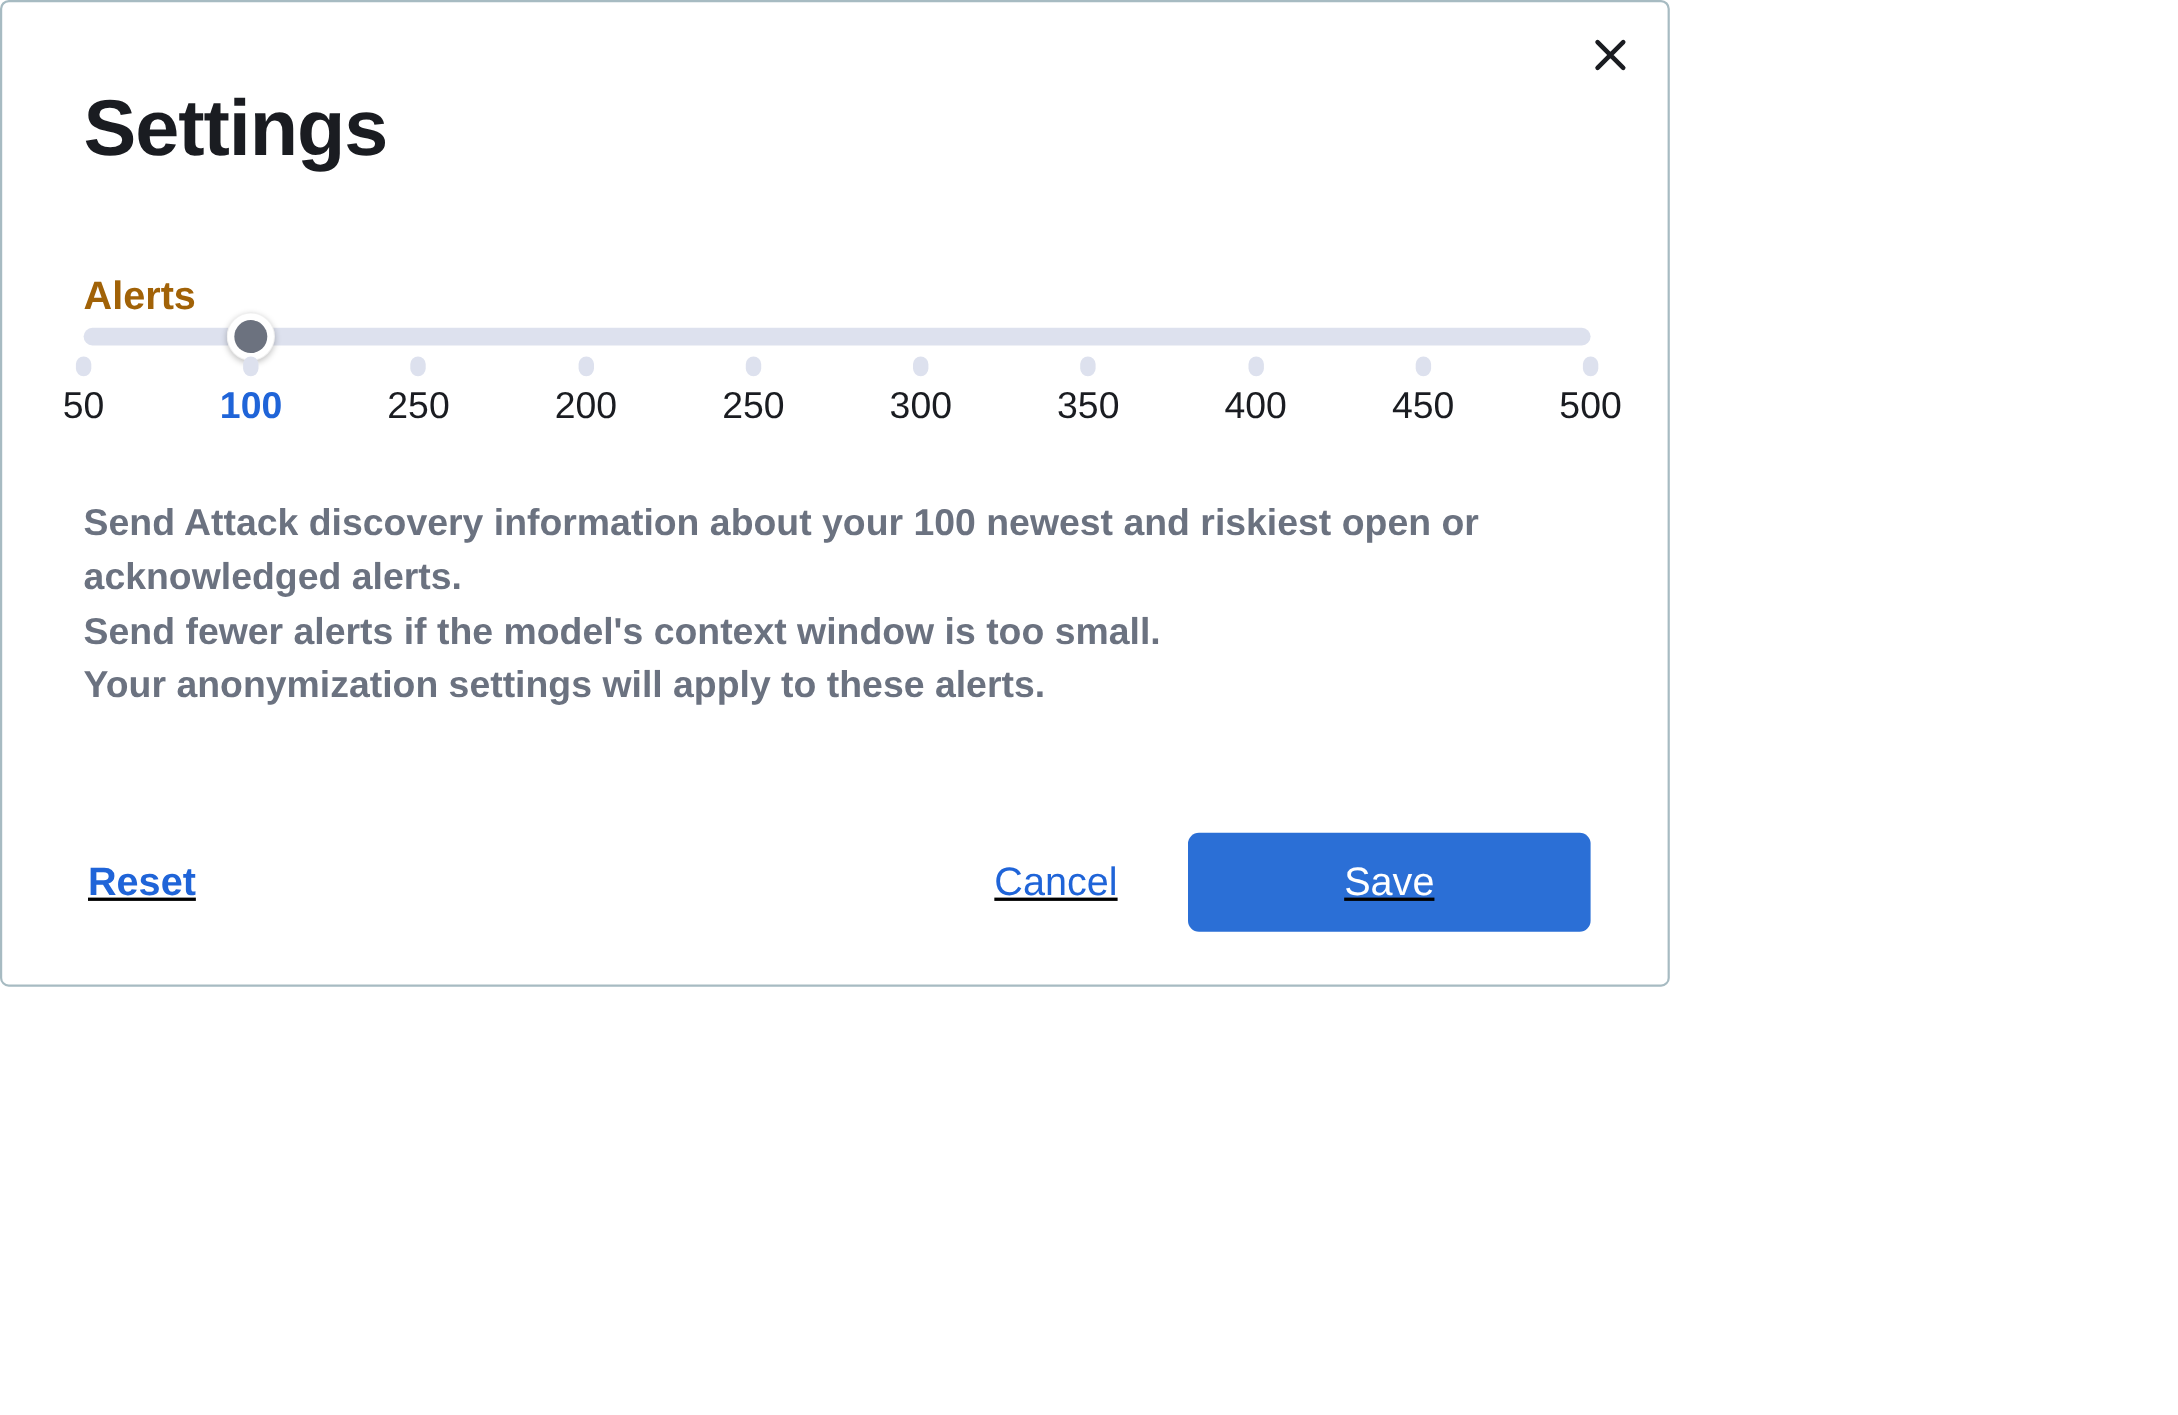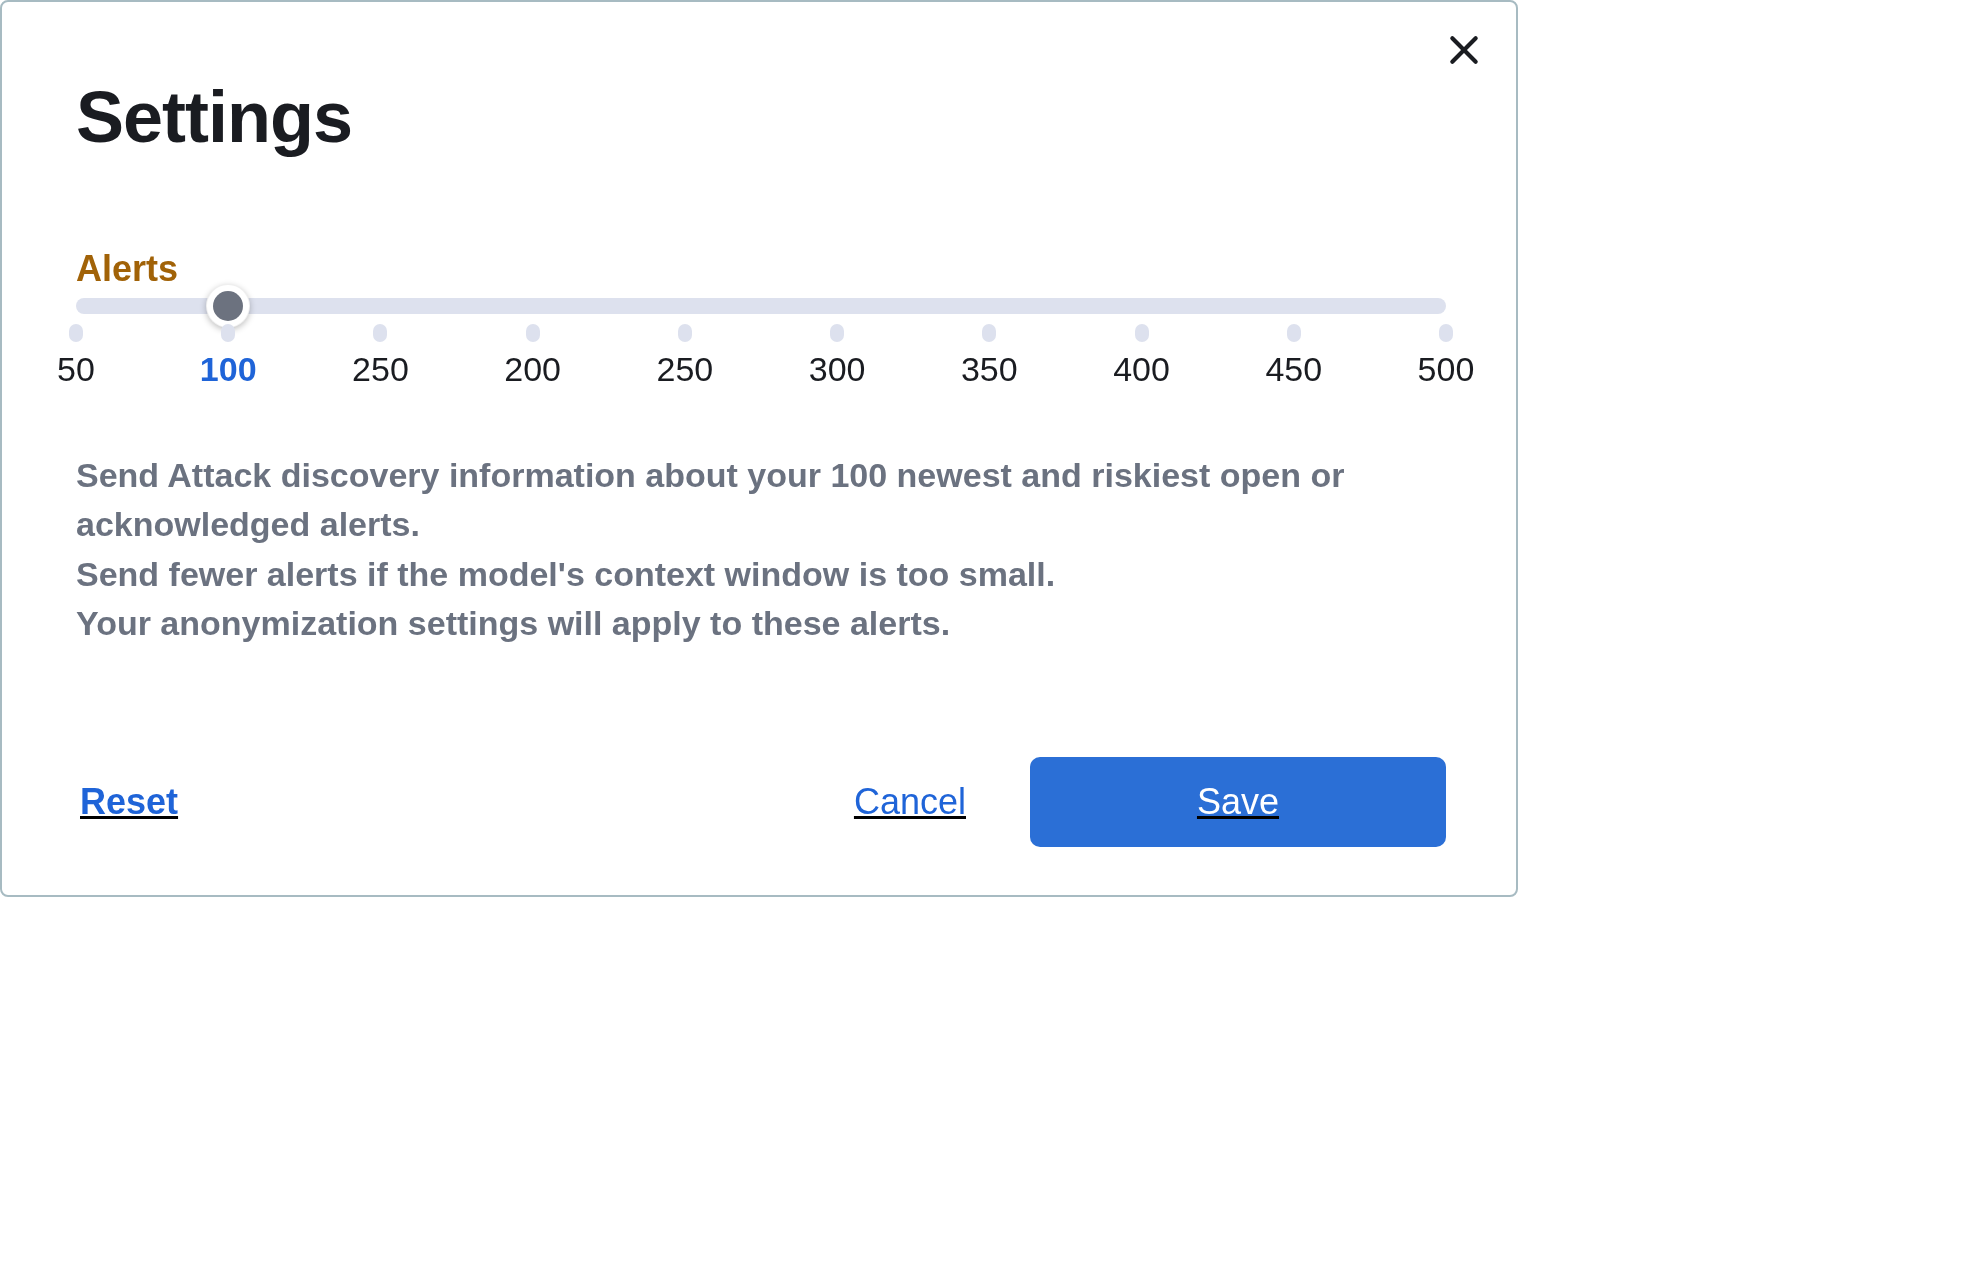--- a/index.html
+++ b/index.html
@@ -155,21 +155,21 @@
       font-weight: 700;
     }
     .primary-btn {
       font-size: 36px;
       font-weight: 500;
       color: #fff;
       background: #2b6fd6;
       border: none;
       border-radius: 10px;
       padding: 24px 0;
-      width: 416px;
+      width: 366px;
       cursor: pointer;
     }
   </style>
 </head>
 <body>
 
 <div class="modal">
 
   <div class="close-btn">
     <svg viewBox="0 0 24 24" fill="none">

